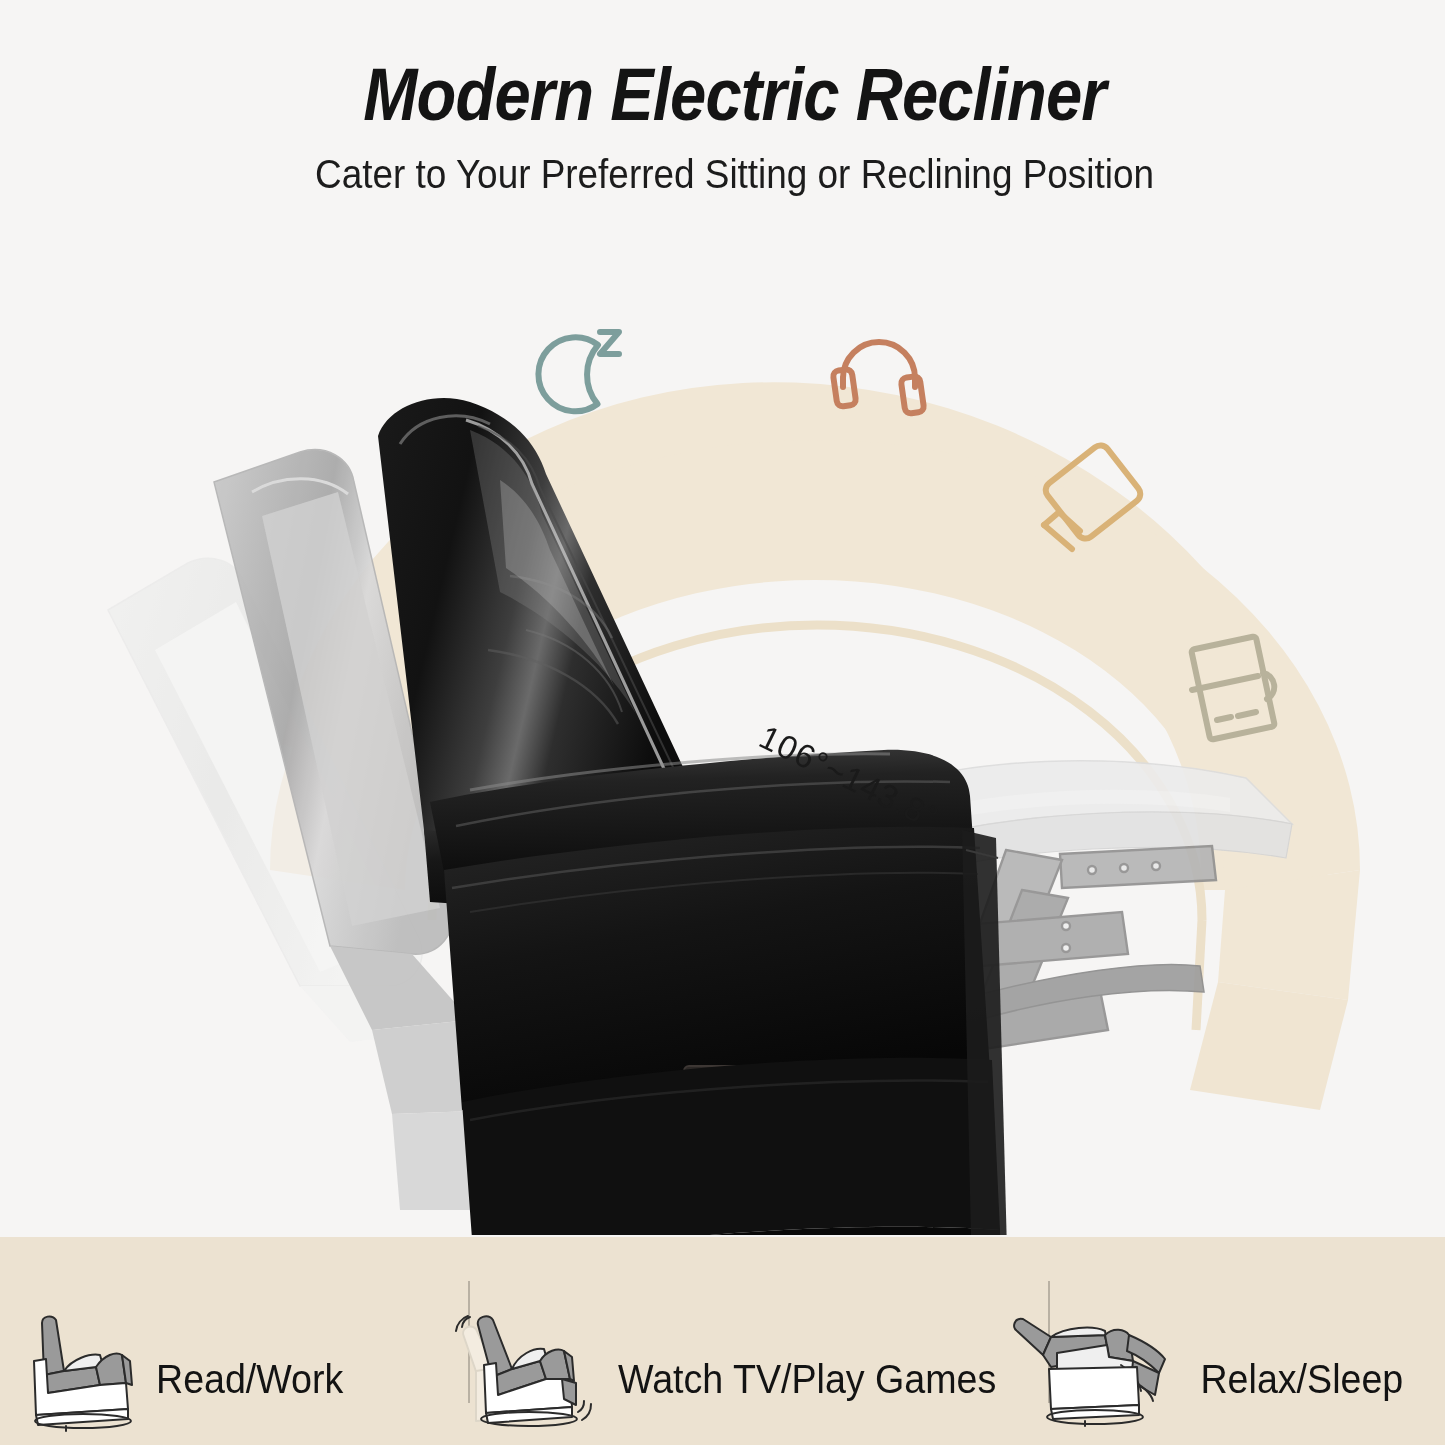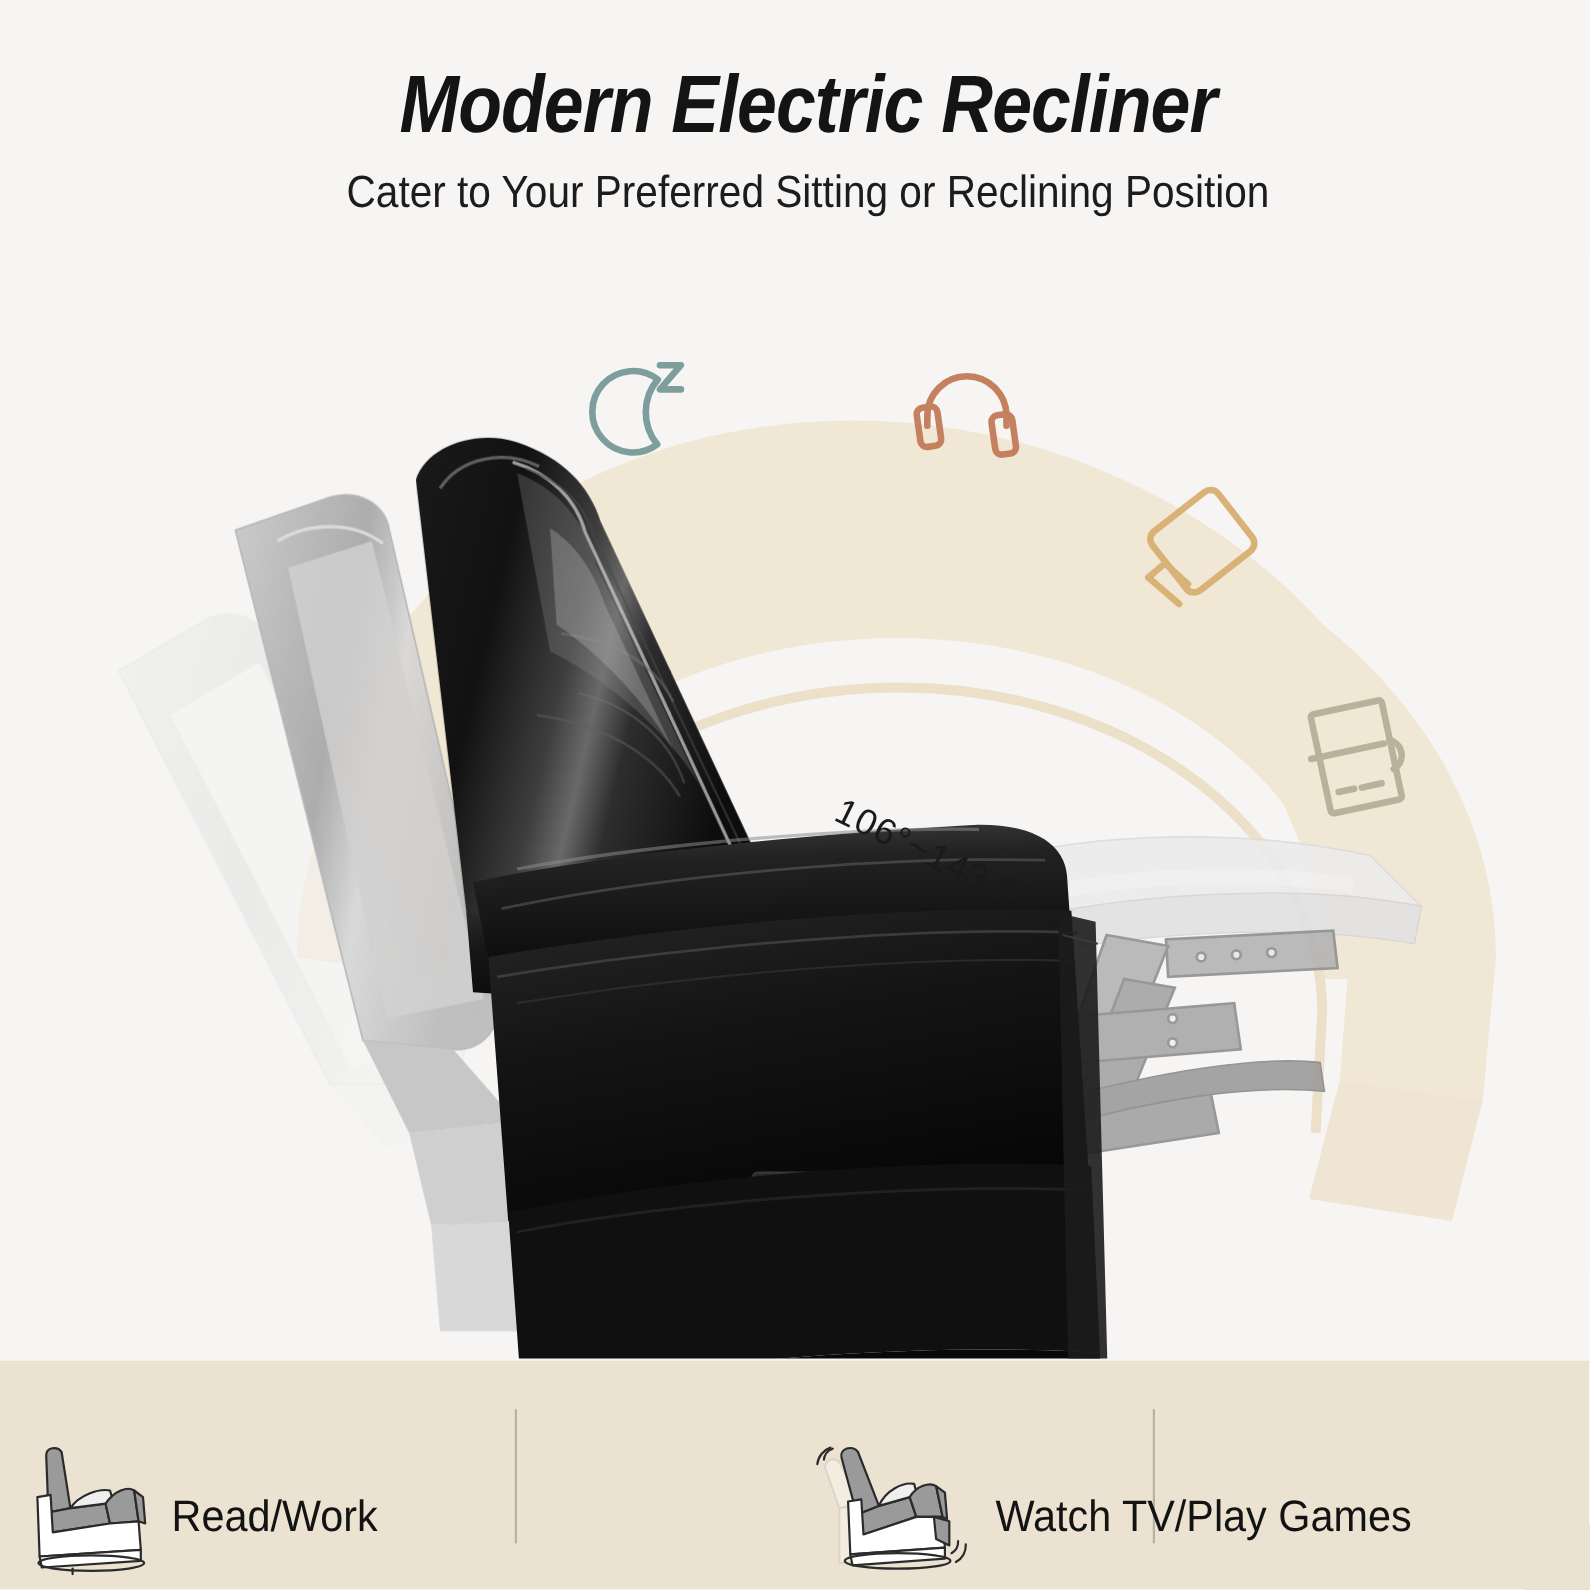--- a/index.html
+++ b/index.html
@@ -353,15 +353,40 @@
             <path d="M 26,18 a 12,12 0 0 1 8,-10"></path>
             <path d="M 20,22 a 18,18 0 0 1 12,-15"></path>
             <path d="M 148,92 a 12,12 0 0 1 -6,11"></path>
             <path d="M 155,95 a 18,18 0 0 1 -9,16"></path>
           </g>
         </svg>
       </div>
       <div class="band-label">Watch TV/Play Games</div>
     </div>
 
+    <div class="band-cell">
+      <div class="band-icon">
+        <svg width="185" height="126" viewBox="0 0 185 126" xmlns="http://www.w3.org/2000/svg">
+          <g stroke="#2b2b2b" stroke-width="2" stroke-linejoin="round" stroke-linecap="round">
+
+            <path d="M 8,22 C 2,18 6,8 14,10 L 42,28 L 34,46 Z" fill="#9a9a9a"></path>
+            <path d="M 34,46 L 42,28 L 96,26 L 100,48 L 42,58 Z" fill="#9a9a9a"></path>
+            <path d="M 42,28 C 56,18 84,16 96,22 L 98,34 L 96,26 Z" fill="#efefef"></path>
+            <path d="M 96,26 C 104,18 116,20 120,26 L 124,52 L 100,48 Z" fill="#9a9a9a"></path>
+            <path d="M 48,44 L 98,36 L 100,48 L 124,52 L 126,62 L 48,66 Z" fill="#efefef"></path>
+
+            <path d="M 120,26 C 134,32 148,40 156,50 L 150,64 C 140,54 128,46 118,42 Z" fill="#9a9a9a"></path>
+            <path d="M 124,52 L 150,64 L 146,86 L 122,72 Z" fill="#9a9a9a"></path>
+            <path d="M 120,70 C 132,76 142,84 144,92" fill="none"></path>
+            <path d="M 112,56 C 122,62 130,72 132,82" fill="none"></path>
+
+            <path d="M 40,60 L 128,58 L 130,96 L 42,100 Z" fill="#ffffff"></path>
+            <path d="M 42,100 L 130,96 L 130,106 L 44,110 Z" fill="#ffffff"></path>
+            <ellipse cx="86" cy="108" rx="48" ry="7" fill="none"></ellipse>
+            <path d="M 76,112 l 0,5"></path>
+          </g>
+        </svg>
+      </div>
+      <div class="band-label">Relax/Sleep</div>
+    </div>
   </div>
 
 </div>
 
 </body></html>

